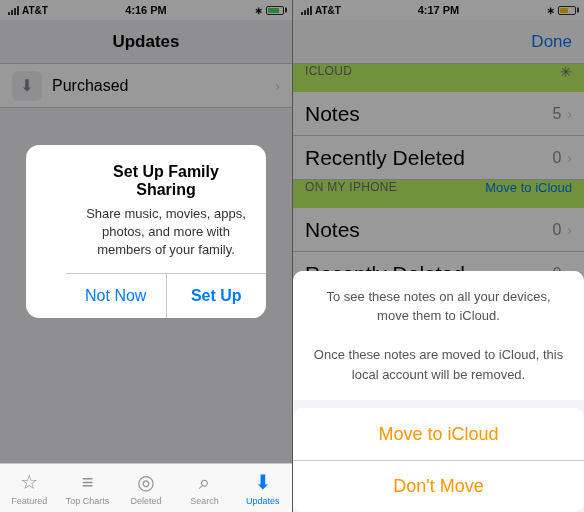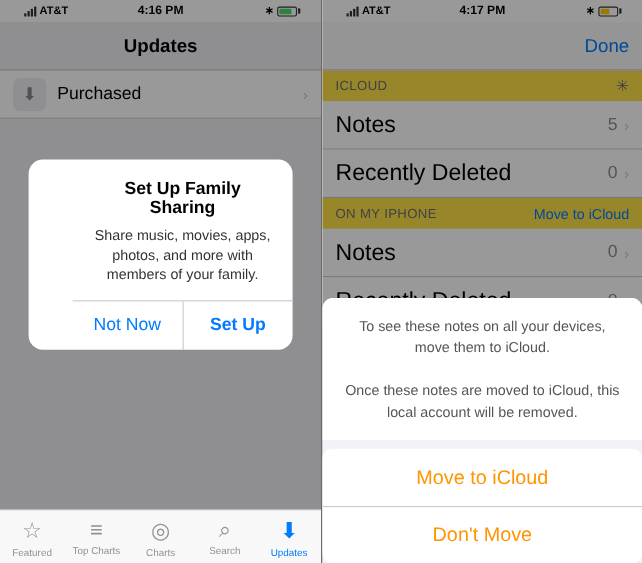--- a/index.html
+++ b/index.html
@@ -23,21 +23,21 @@
       overflow: hidden;
     }
 
     
     .status-bar {
       height: 20px;
       background: #fff;
       display: flex;
       align-items: center;
       justify-content: space-between;
-      padding: 0 22px;
+      padding: 0 8px;
       font-size: 10px;
       font-weight: 600;
       flex-shrink: 0;
     }
     .status-bar .left { display: flex; align-items: center; gap: 3px; }
     .status-bar .center { position: absolute; left: 50%; transform: translateX(-50%); font-size: 11px; font-weight: 600; }
     .status-bar .right { display: flex; align-items: center; gap: 3px; }
     .battery {
       width: 18px; height: 9px; border: 1px solid #333; border-radius: 2px; position: relative;
       display: flex; align-items: center; padding: 1px;
@@ -185,23 +185,22 @@
     }
 
     
     .phone-right { border-left: 0.5px solid #555; }
     .phone-right .nav-bar { background: #f8f8f8; }
     .phone-right .content { flex: 1; background: #efeff4; overflow-y: auto; }
 
     
     .section-header {
       height: 28px;
-      background: #fde047;
-      display: flex;
-      align-items: center;
+      background: #bef264;
+      display: flex;
       justify-content: space-between;
       padding: 0 12px;
       font-size: 12px;
       color: #6d6d72;
       font-weight: 500;
       text-transform: uppercase;
       letter-spacing: 0.3px;
     }
     .section-header .move-link {
       color: #007aff;
@@ -334,21 +333,21 @@
     <div class="tab-item">
       <span class="tab-icon">☆</span>
       <span class="tab-label">Featured</span>
     </div>
     <div class="tab-item">
       <span class="tab-icon">≡</span>
       <span class="tab-label">Top Charts</span>
     </div>
     <div class="tab-item">
       <span class="tab-icon">◎</span>
-      <span class="tab-label">Charts</span>
+      <span class="tab-label">Deleted</span>
     </div>
     <div class="tab-item">
       <span class="tab-icon">⌕</span>
       <span class="tab-label">Search</span>
     </div>
     <div class="tab-item">
       <span class="tab-icon active" style="color:#007aff;">⬇</span>
       <span class="tab-label active" style="color:#007aff;">Updates</span>
     </div>
   </div>

